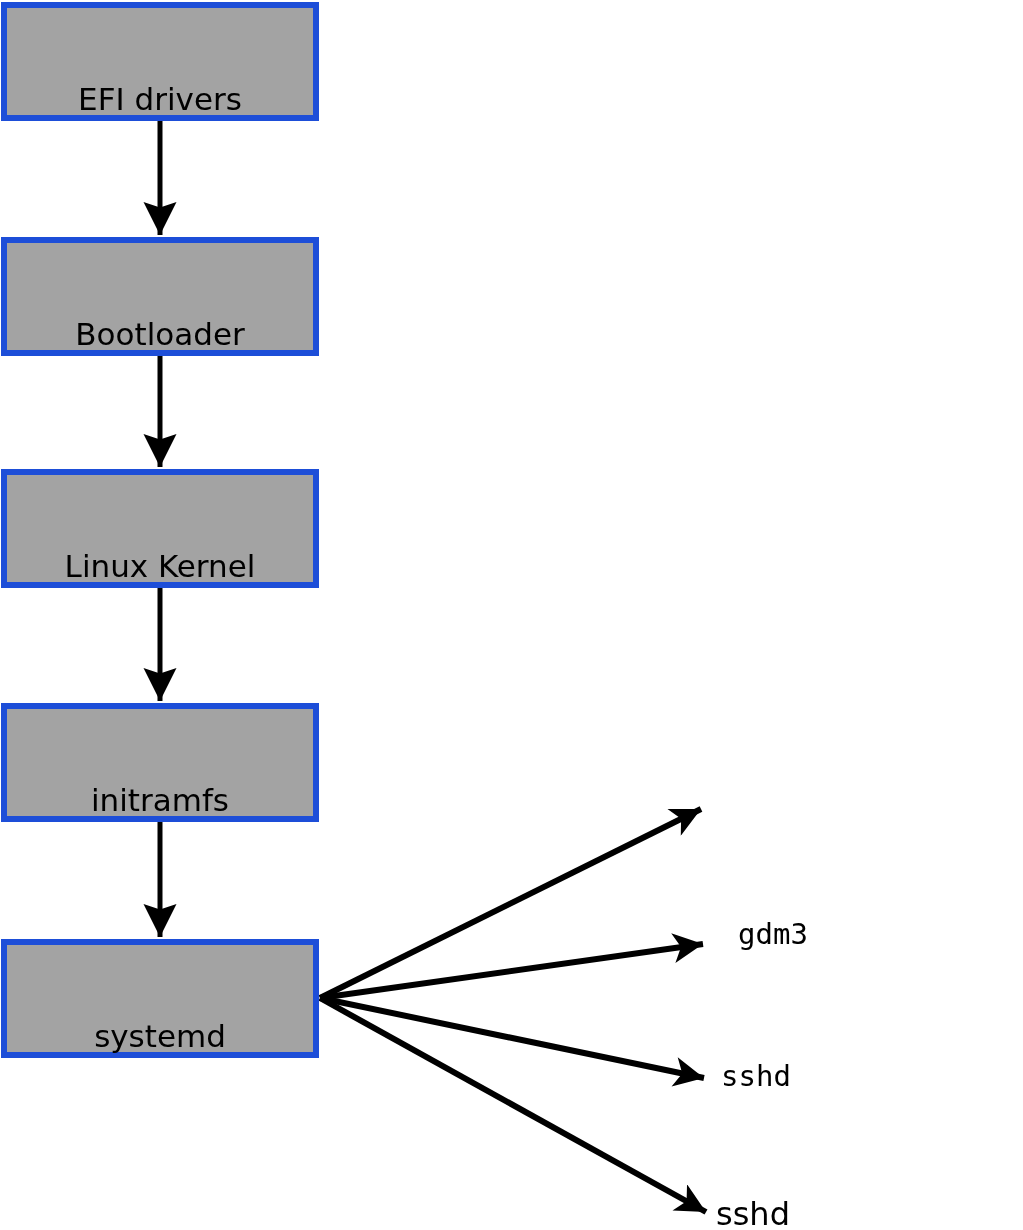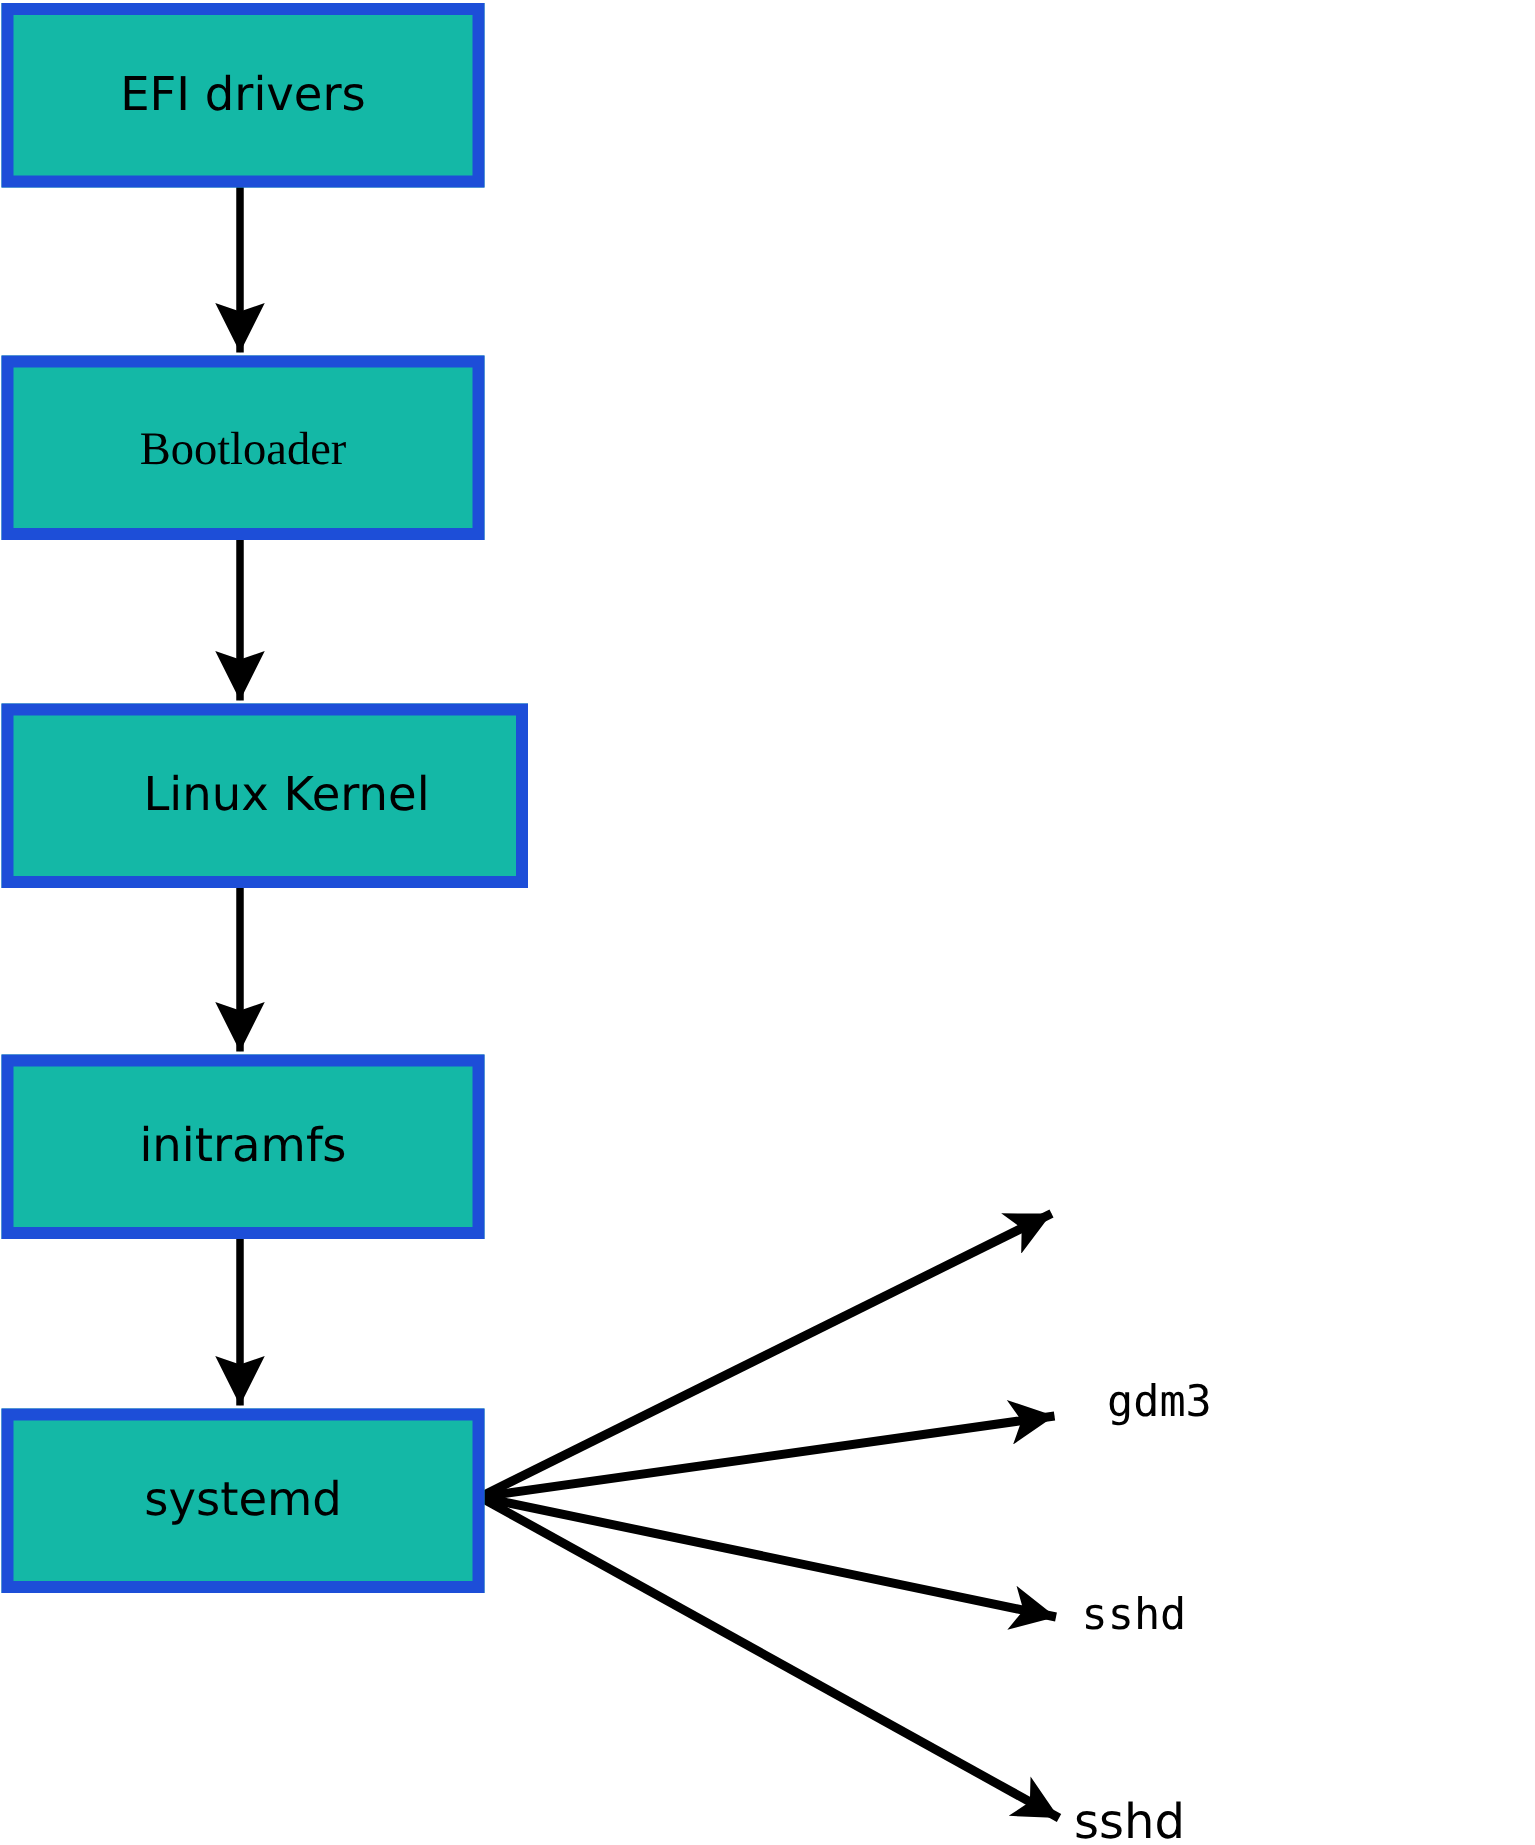--- a/index.html
+++ b/index.html
@@ -20,33 +20,33 @@
     left: 0;
     top: 0;
     width: 1023px;
     height: 1230px;
   }
   .flow-box {
     position: absolute;
     left: 1px;
     width: 306px;
     height: 107px;
-    border: 8px solid #1d4ed8;
-    background: #14b8a6;
+    border: 6px solid #1d4ed8;
+    background: #a3a3a3;
     display: flex;
-    align-items: center;
+    align-items: flex-end;
     justify-content: center;
     font-size: 31px;
     line-height: 1;
     color: #000000;
     box-sizing: content-box;
   }
   .b0 { top: 2px; }
-  .b1 { top: 237px; font-family: Liberation Serif, serif; }
-  .b2 { top: 469px; padding-left: 29px; }
+  .b1 { top: 237px; }
+  .b2 { top: 469px; }
   .b3 { top: 703px; }
   .b4 { top: 939px; }
 
   .spawn-label {
     position: absolute;
     font-family: "DejaVu Sans Mono", monospace;
     font-size: 29px;
     height: 38px;
     line-height: 38px;
     white-space: nowrap;

